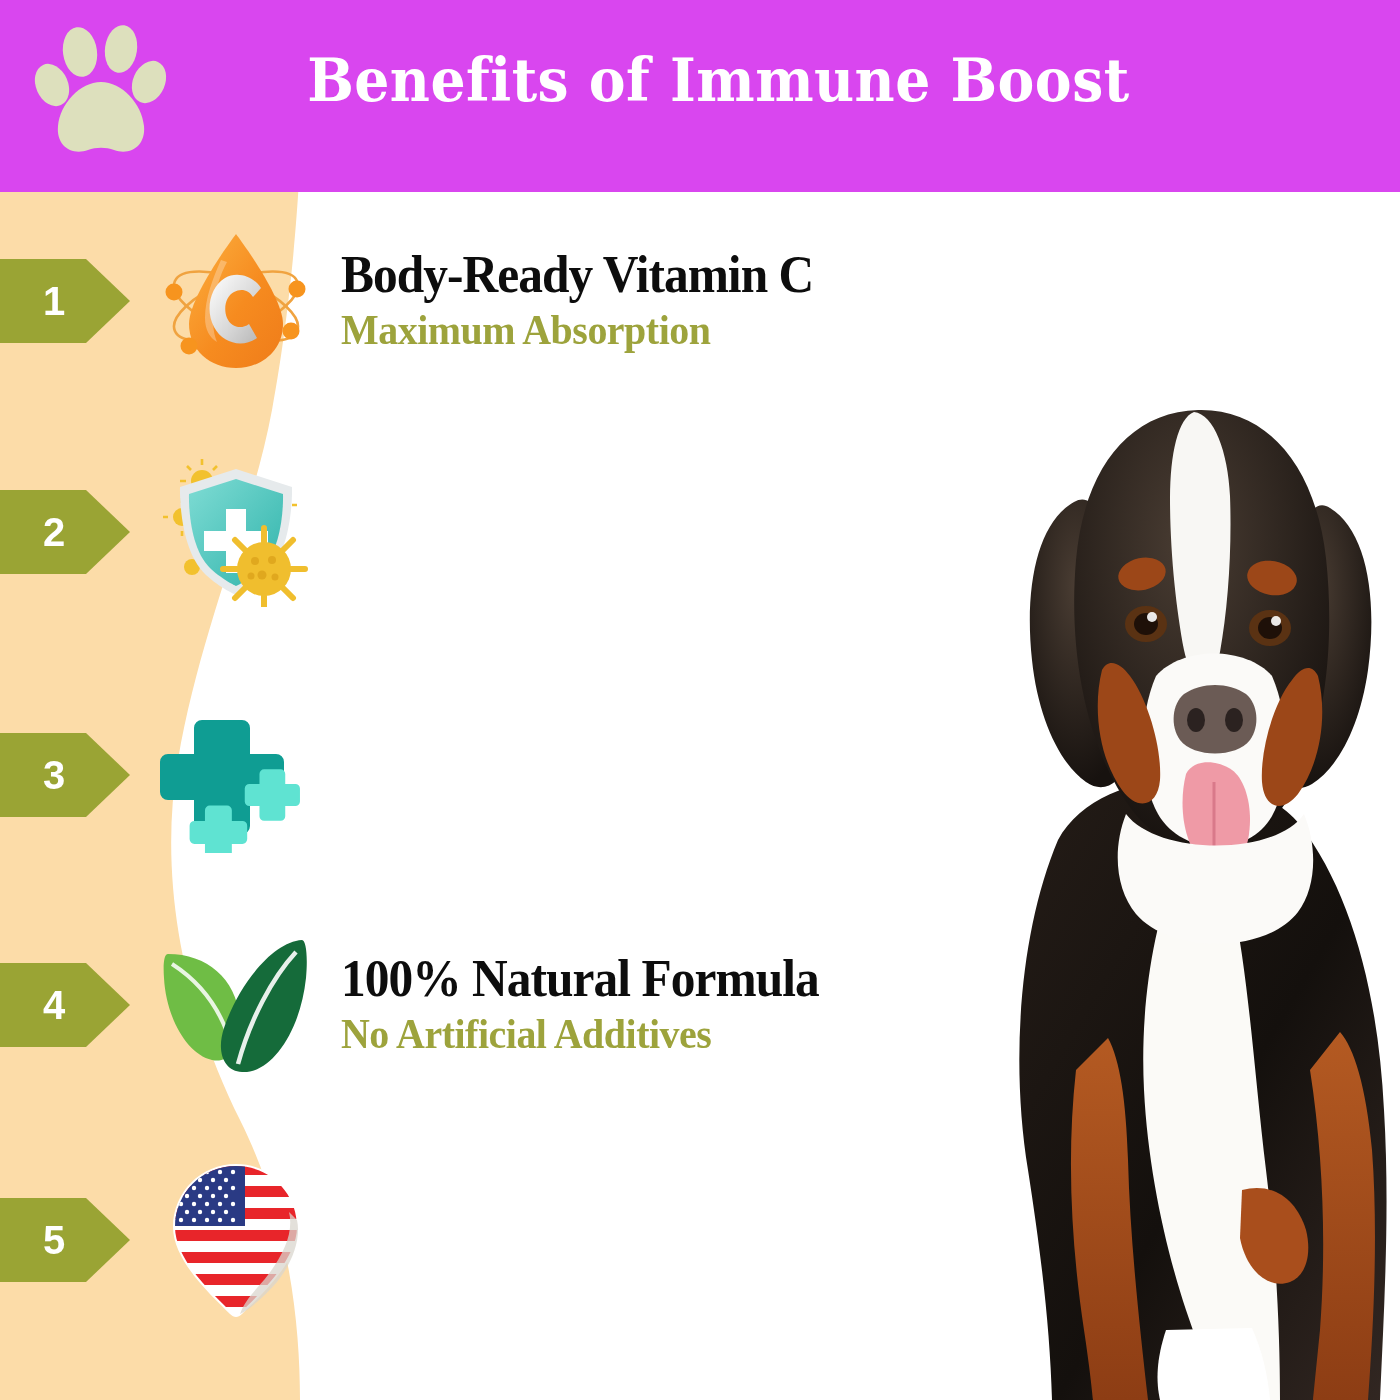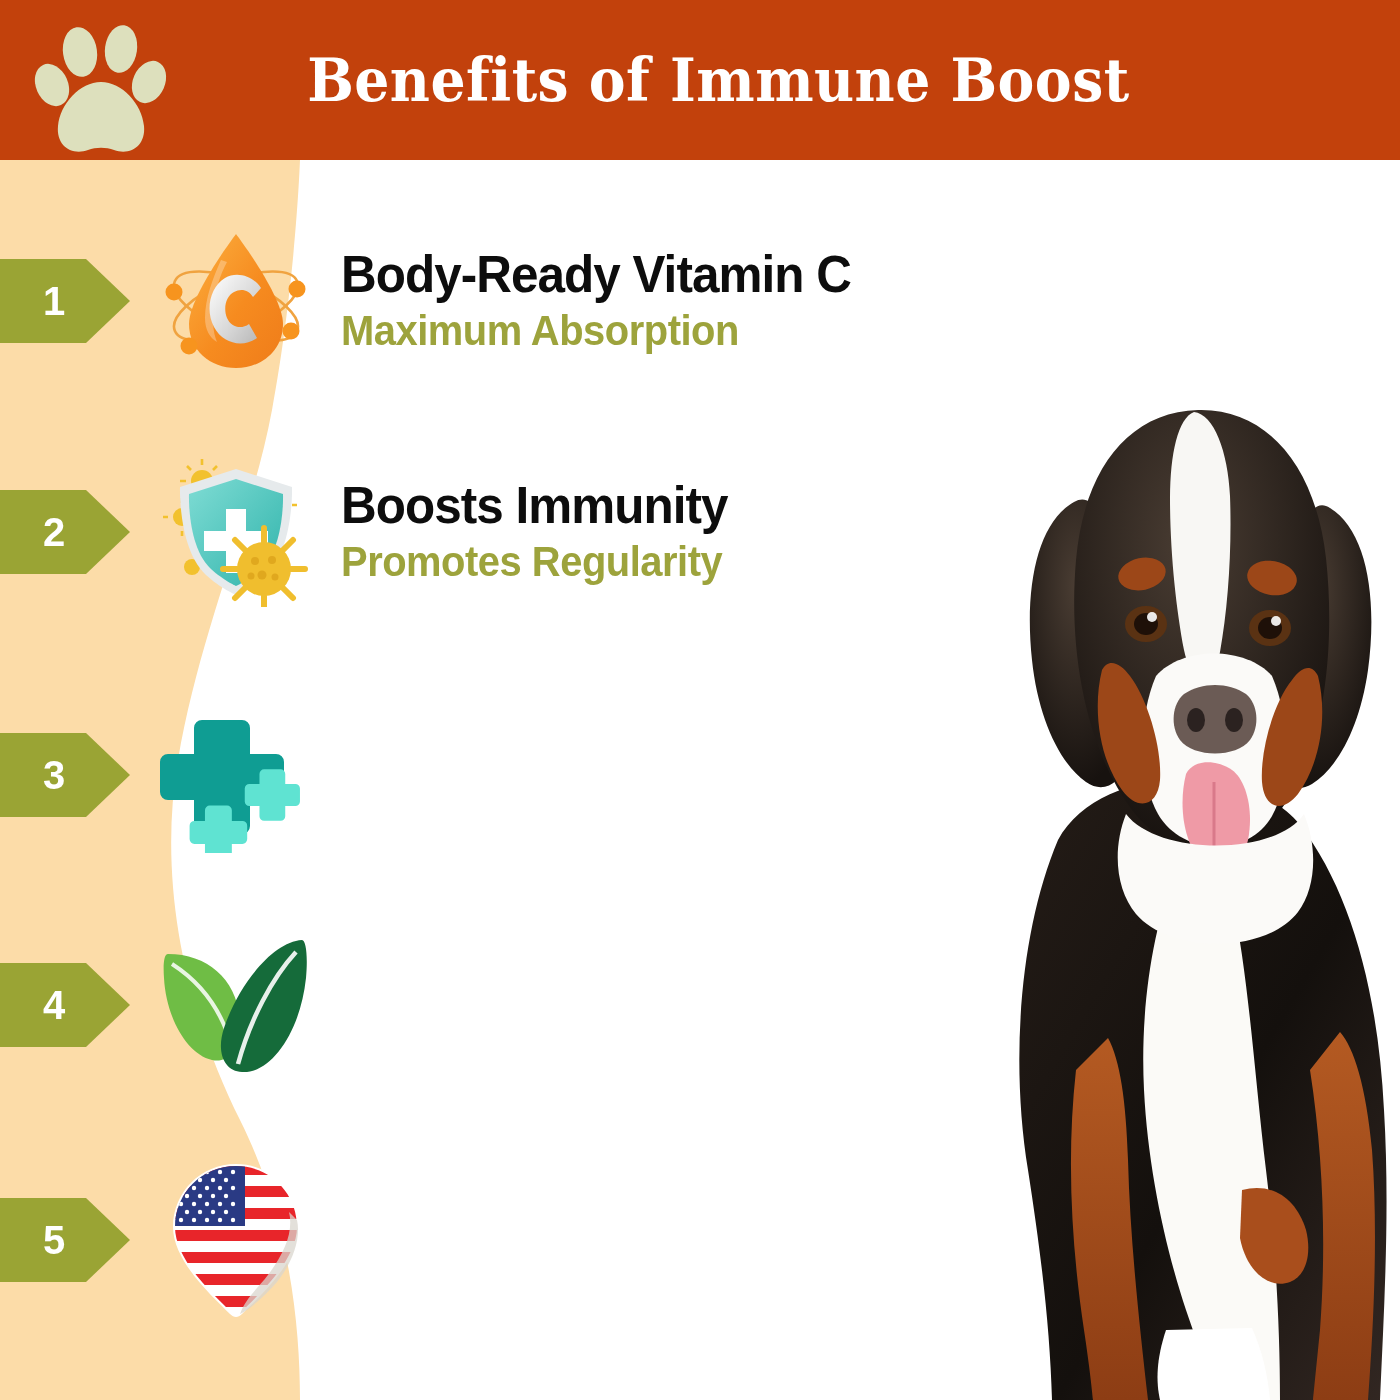--- a/index.html
+++ b/index.html
@@ -8,22 +8,22 @@
     font-family:"Liberation Sans", sans-serif;
     background:#ffffff;
     position:relative;
     overflow:hidden;
   }
 
   
   .header {
     position:absolute;
     left:0; top:0;
-    width:1400px; height:160px;
-    background:#c2410c;
+    width:1400px; height:192px;
+    background:#d946ef;
     display:flex;
     align-items:center;
   }
   .paw-wrap {
     position:absolute;
     left:34px; top:20px;
     width:140px; height:140px;
   }
   .header-title {
     position:absolute;
@@ -94,20 +94,21 @@
     flex:0 0 175px;
     width:175px; height:150px;
     display:flex;
     align-items:center;
     justify-content:center;
     margin-left:18px;
   }
   .text-cell {
     flex:1 1 auto;
     padding-left:18px;
+    font-family:Liberation Serif, serif;
   }
   .t-main {
     color:#0d0d0d;
     font-size:52px;
     font-weight:bold;
     line-height:1.02;
     letter-spacing:-1px;
     white-space:nowrap;
     transform:scaleX(0.95);
     transform-origin:left center;
@@ -280,24 +281,20 @@
           <g fill="#e0a81e">
             <circle cx="99" cy="104" r="4"></circle>
               <circle cx="116" cy="103" r="4"></circle>
             <circle cx="106" cy="118" r="4.5"></circle>
               <circle cx="119" cy="120" r="3.5"></circle>
             <circle cx="95" cy="119" r="3.5"></circle>
           </g>
         </g>
       </svg>
     </div>
-    <div class="text-cell">
-      <div class="t-main">Boosts Immunity</div>
-      <div class="t-sub">Promotes Regularity</div>
-    </div>
   </div>
 
   <div class="row" style="top:540px;">
     <div class="badge">
       <svg width="130" height="96" viewBox="0 0 130 96">
           <path d="M0,6 L86,6 L130,48 L86,90 L0,90 Z" fill="#9aa434"></path>
         </svg>
       <span class="badge-num">3</span>
     </div>
     <div class="icon-cell">
@@ -321,20 +318,24 @@
     </div>
     <div class="icon-cell">
       <svg width="160" height="150" viewBox="0 0 160 150">
 
         <path d="M12,24 C52,24 82,50 84,92 C86,118 72,134 56,130 C30,124 10,86 8,48 C7,34 8,24 12,24 Z" fill="#6fbd45"></path>
         <path d="M16,34 C44,52 66,80 76,118" stroke="#ffffff" stroke-width="4" fill="none" opacity="0.85"></path>
 
         <path d="M146,10 C150,10 152,26 150,48 C144,104 114,144 86,142 C68,141 60,122 68,98 C82,56 116,12 146,10 Z" fill="#156b3a"></path>
         <path d="M140,22 C116,48 94,90 82,134" stroke="#ffffff" stroke-width="4.5" fill="none" opacity="0.9"></path>
       </svg>
+    </div>
+    <div class="text-cell">
+      <div class="t-main">100% Natural Formula</div>
+      <div class="t-sub">No Artificial Additives</div>
     </div>
   </div>
 
   <div class="row" style="top:1005px;">
     <div class="badge">
       <svg width="130" height="96" viewBox="0 0 130 96">
           <path d="M0,6 L86,6 L130,48 L86,90 L0,90 Z" fill="#9aa434"></path>
         </svg>
       <span class="badge-num">5</span>
     </div>

